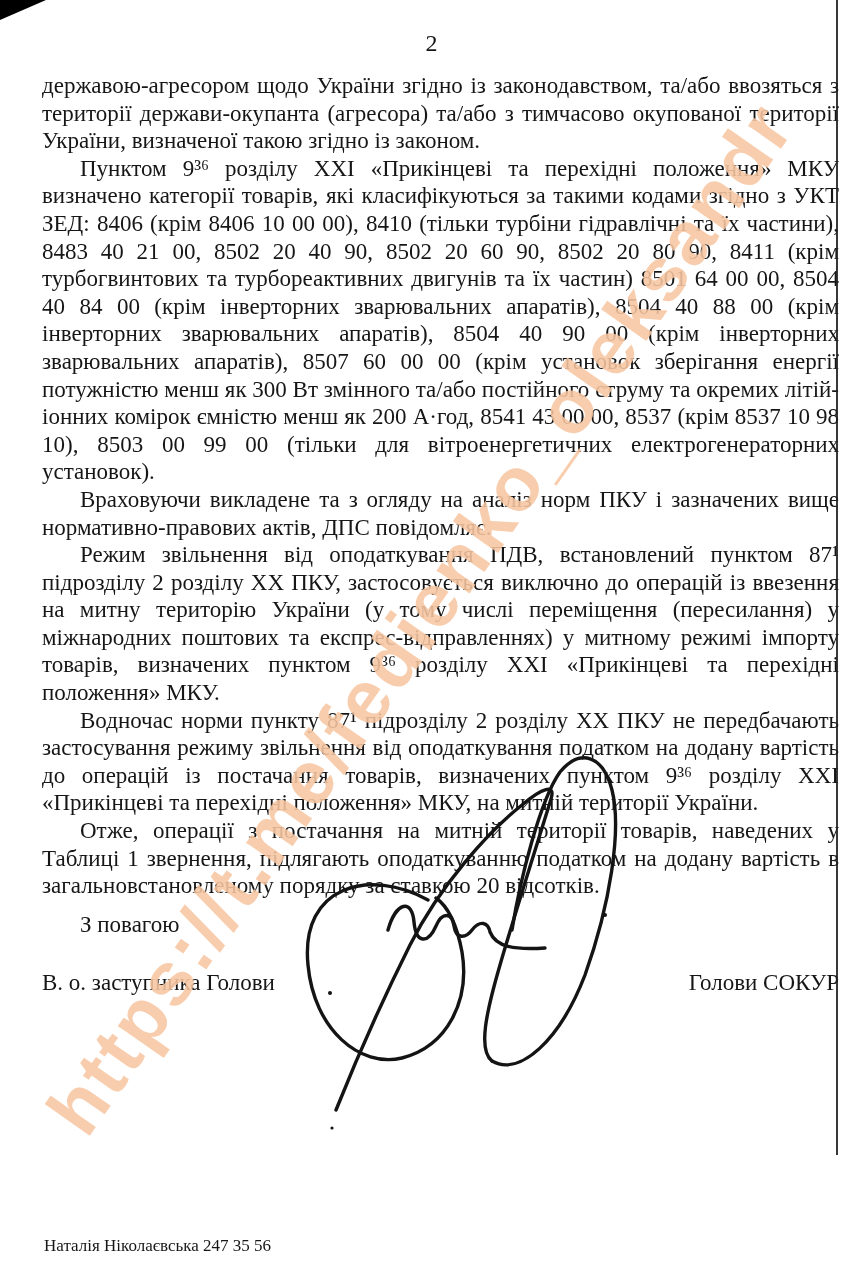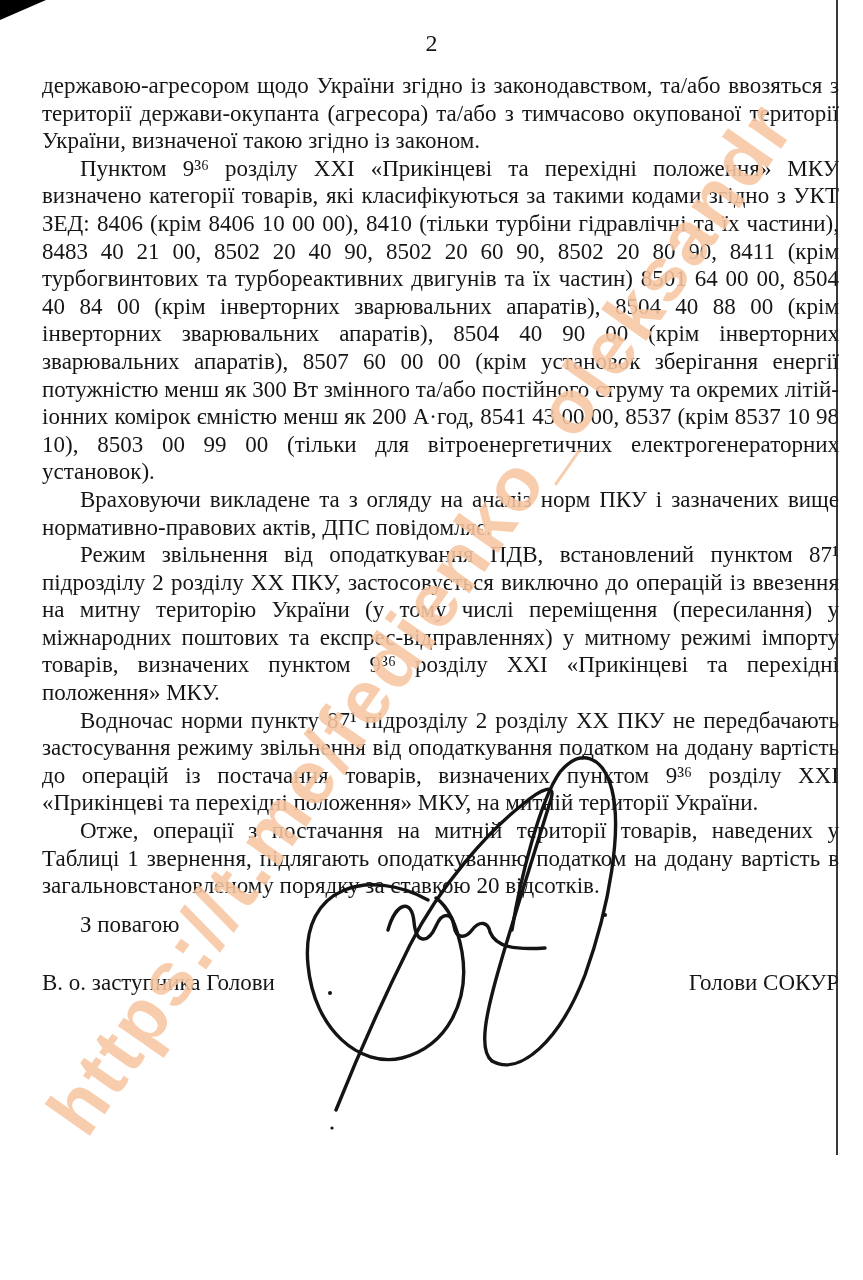--- a/index.html
+++ b/index.html
@@ -113,14 +113,15 @@
 
     <path d="M 98 195 C 106 167 122 163 124 187 C 126 209 138 209 146 191 C 152 177 162 177 164 191 C 166 205 176 203 182 195 C 190 185 198 187 200 197 C 206 212 224 215 255 213"></path>
 
     <circle cx="40" cy="258" r="2"></circle>
     <circle cx="315" cy="180" r="2"></circle>
     <circle cx="42" cy="393" r="1.6"></circle>
   </svg>
 
   <div class="watermark" style="color: rgb(248, 199, 162);">https://t.me/fedienko_oleksandr</div>
 
+  <div class="footer">Наталія Ніколаєвська 247 35 56</div>
 
 </div>
 
 </body></html>

